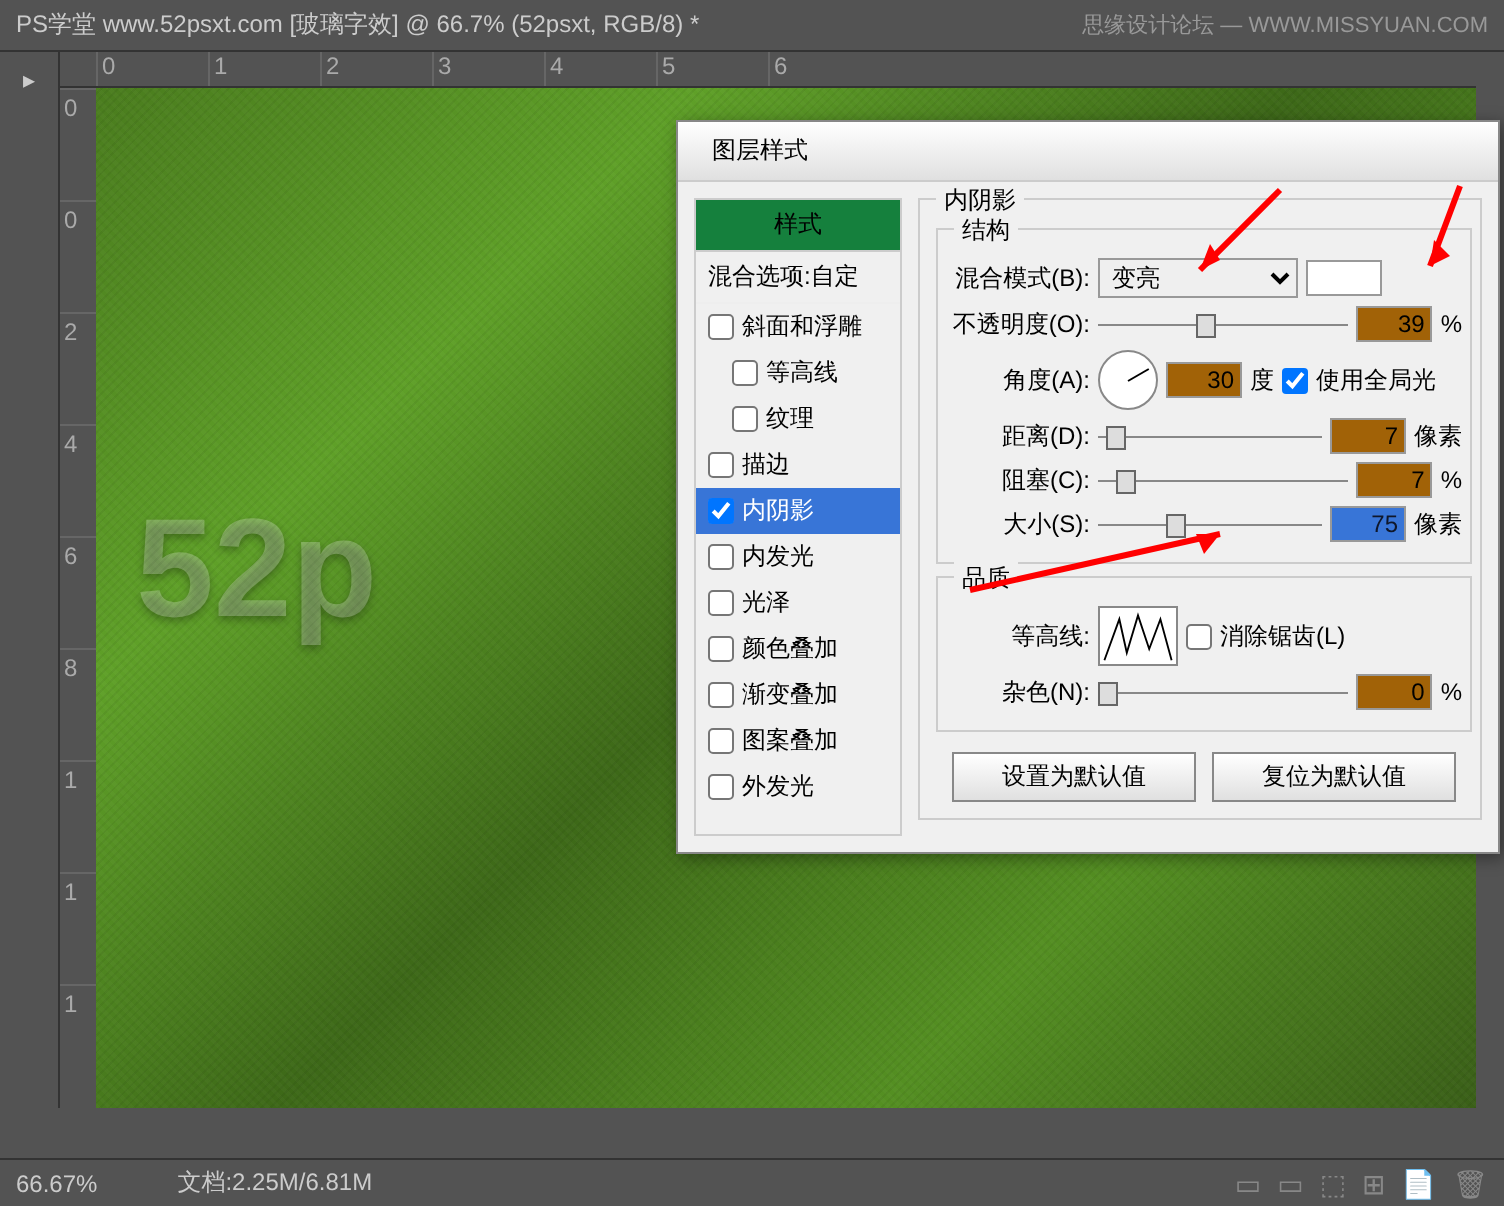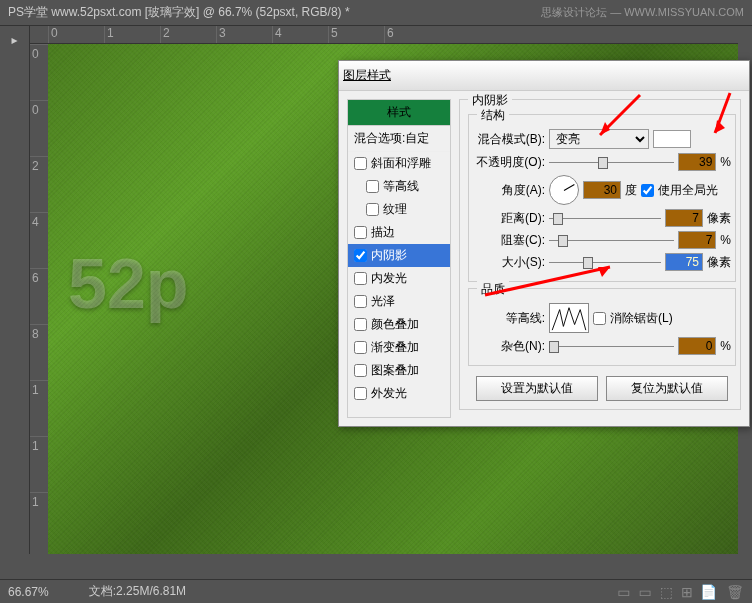--- a/index.html
+++ b/index.html
@@ -15,41 +15,41 @@
 .ruler-v { width: 18px; background: #535353; position: absolute; left: 0; top: 18px; bottom: 0; color: #aaa; font-size: 9px; }
 .ruler-v span { display: block; height: 56px; border-top: 1px solid #666; padding: 2px; }
 .canvas { margin-left: 18px; width: 690px; height: 510px; background: linear-gradient(135deg, #4a7c1e 0%, #5fa028 25%, #3d6818 50%, #548f22 75%, #3a5f18 100%); position: relative; overflow: hidden; }
 .canvas::after { content: ""; position: absolute; inset: 0; background: repeating-linear-gradient(45deg, rgba(255,255,255,0.02) 0, rgba(255,255,255,0.02) 2px, transparent 2px, transparent 4px), repeating-linear-gradient(-45deg, rgba(0,0,0,0.05) 0, rgba(0,0,0,0.05) 1px, transparent 1px, transparent 3px); }
 .glass-text { position: absolute; left: 20px; top: 200px; font-size: 70px; font-weight: bold; color: rgba(255,255,255,0.25); text-shadow: 0 2px 4px rgba(0,0,0,0.3); font-family: Arial; }
 .statusbar { position: absolute; bottom: 0; left: 0; right: 0; height: 24px; background: #535353; color: #ccc; display: flex; align-items: center; padding: 0 8px; gap: 40px; border-top: 1px solid #333; }
 .status-icons { position: absolute; right: 8px; display: flex; gap: 8px; }
 .status-icons span { color: #888; font-size: 14px; }
 
 .dialog { position: absolute; left: 338px; top: 60px; width: 412px; background: #f0f0f0; border: 1px solid #888; box-shadow: 2px 2px 8px rgba(0,0,0,0.4); }
-.dialog-title { background: linear-gradient(#fff, #e0e0e0); padding: 6px 4px; border-bottom: 1px solid #ccc; text-decoration: underline; }
+.dialog-title { background: linear-gradient(#fff, #e0e0e0); padding: 6px 17px; border-bottom: 1px solid #ccc; }
 .dialog-body { display: flex; padding: 8px; gap: 8px; }
 .style-panel { border: 1px solid #ccc; padding: 0; width: 104px; }
 .style-panel-title { text-align: center; padding: 4px; border-bottom: 1px solid #ccc; background: #15803d; }
 .style-option { padding: 4px 6px; border-bottom: 1px solid #eee; background: #f0f0f0; }
 .style-item { display: flex; align-items: center; padding: 3px 6px; gap: 4px; cursor: pointer; }
 .style-item.active { background: #3875d7; color: #fff; }
 .style-item input[type="checkbox"] { width: 13px; height: 13px; }
 .right-panel { flex: 1; }
 .group-box { border: 1px solid #ccc; padding: 8px 4px 8px 8px; margin-bottom: 8px; position: relative; }
 .group-box > .legend { position: absolute; top: -8px; left: 8px; background: #f0f0f0; padding: 0 4px; }
 .sub-group { border: 1px solid #ccc; padding: 10px 4px 6px 4px; margin-top: 6px; position: relative; }
 .sub-group > .legend { position: absolute; top: -8px; left: 8px; background: #f0f0f0; padding: 0 4px; }
 .row { display: flex; align-items: center; margin: 4px 0; gap: 4px; }
 .row label { text-align: right; width: 72px; }
 select { border: 1px solid #999; padding: 1px 2px; height: 20px; }
 .slider { flex: 1; height: 18px; position: relative; }
 .slider::before { content: ""; position: absolute; top: 9px; left: 0; right: 0; height: 1px; background: #888; }
 .slider-thumb { position: absolute; top: 4px; width: 10px; height: 12px; background: #ddd; border: 1px solid #666; }
 .num-input { width: 38px; border: 1px solid #999; padding: 1px 3px; text-align: right; background: #a16207; }
-.num-input.sel { background: #3875d7; color: #fef9c3; }
+.num-input.sel { background: #3875d7; color: #0f172a; }
 .swatch { width: 38px; height: 18px; border: 1px solid #999; background: #fff; }
 .angle-dial { width: 30px; height: 30px; border: 1px solid #888; border-radius: 50%; background: #fff; position: relative; }
 .angle-dial::after { content: ""; position: absolute; left: 50%; top: 50%; width: 12px; height: 1px; background: #000; transform-origin: left; transform: rotate(-30deg); }
 .contour-preview { width: 40px; height: 30px; border: 1px solid #888; background: #fff; position: relative; }
 .contour-preview svg { width: 100%; height: 100%; }
 .btn { border: 1px solid #888; background: linear-gradient(#fff,#e0e0e0); padding: 3px 24px; cursor: pointer; }
 .buttons-row { display: flex; gap: 8px; justify-content: center; margin-top: 10px; }
 .arrow { position: absolute; pointer-events: none; }
 .arrow svg { overflow: visible; }
 .red-arrow { stroke: #f00; stroke-width: 3; fill: none; }

